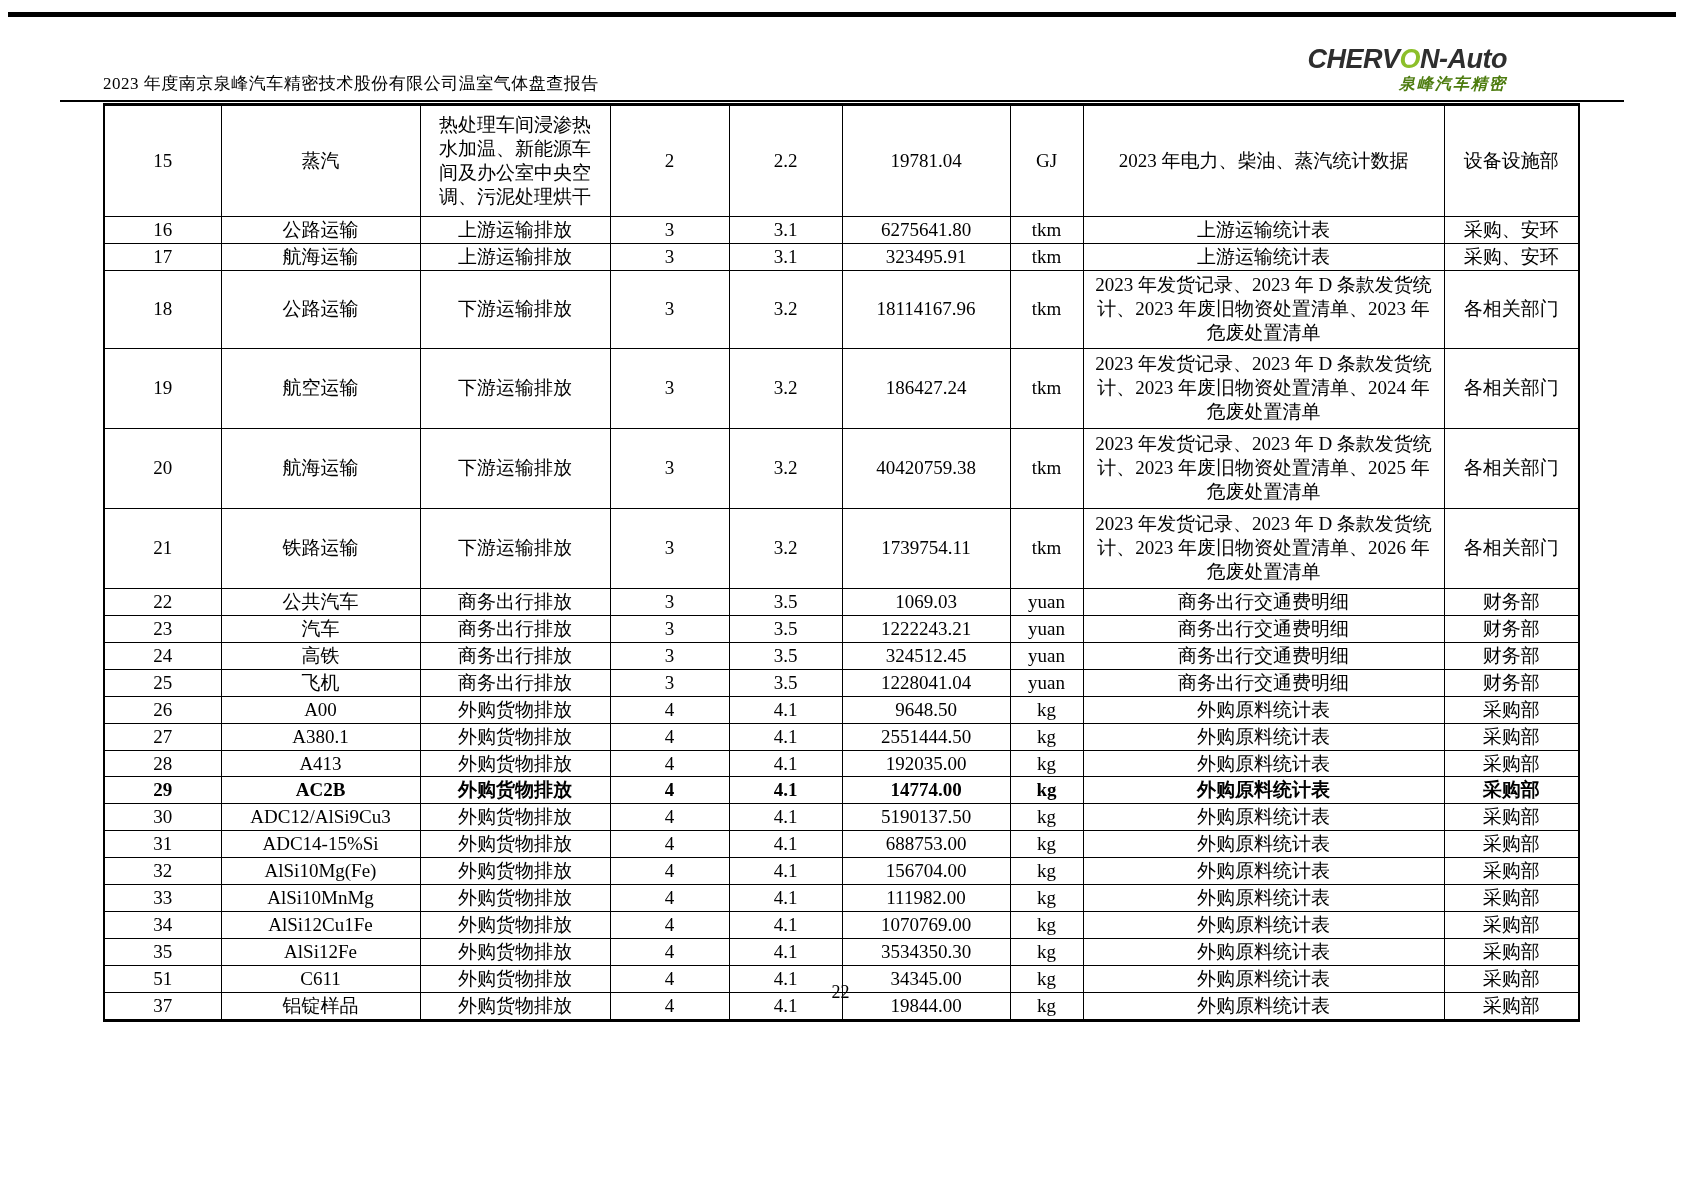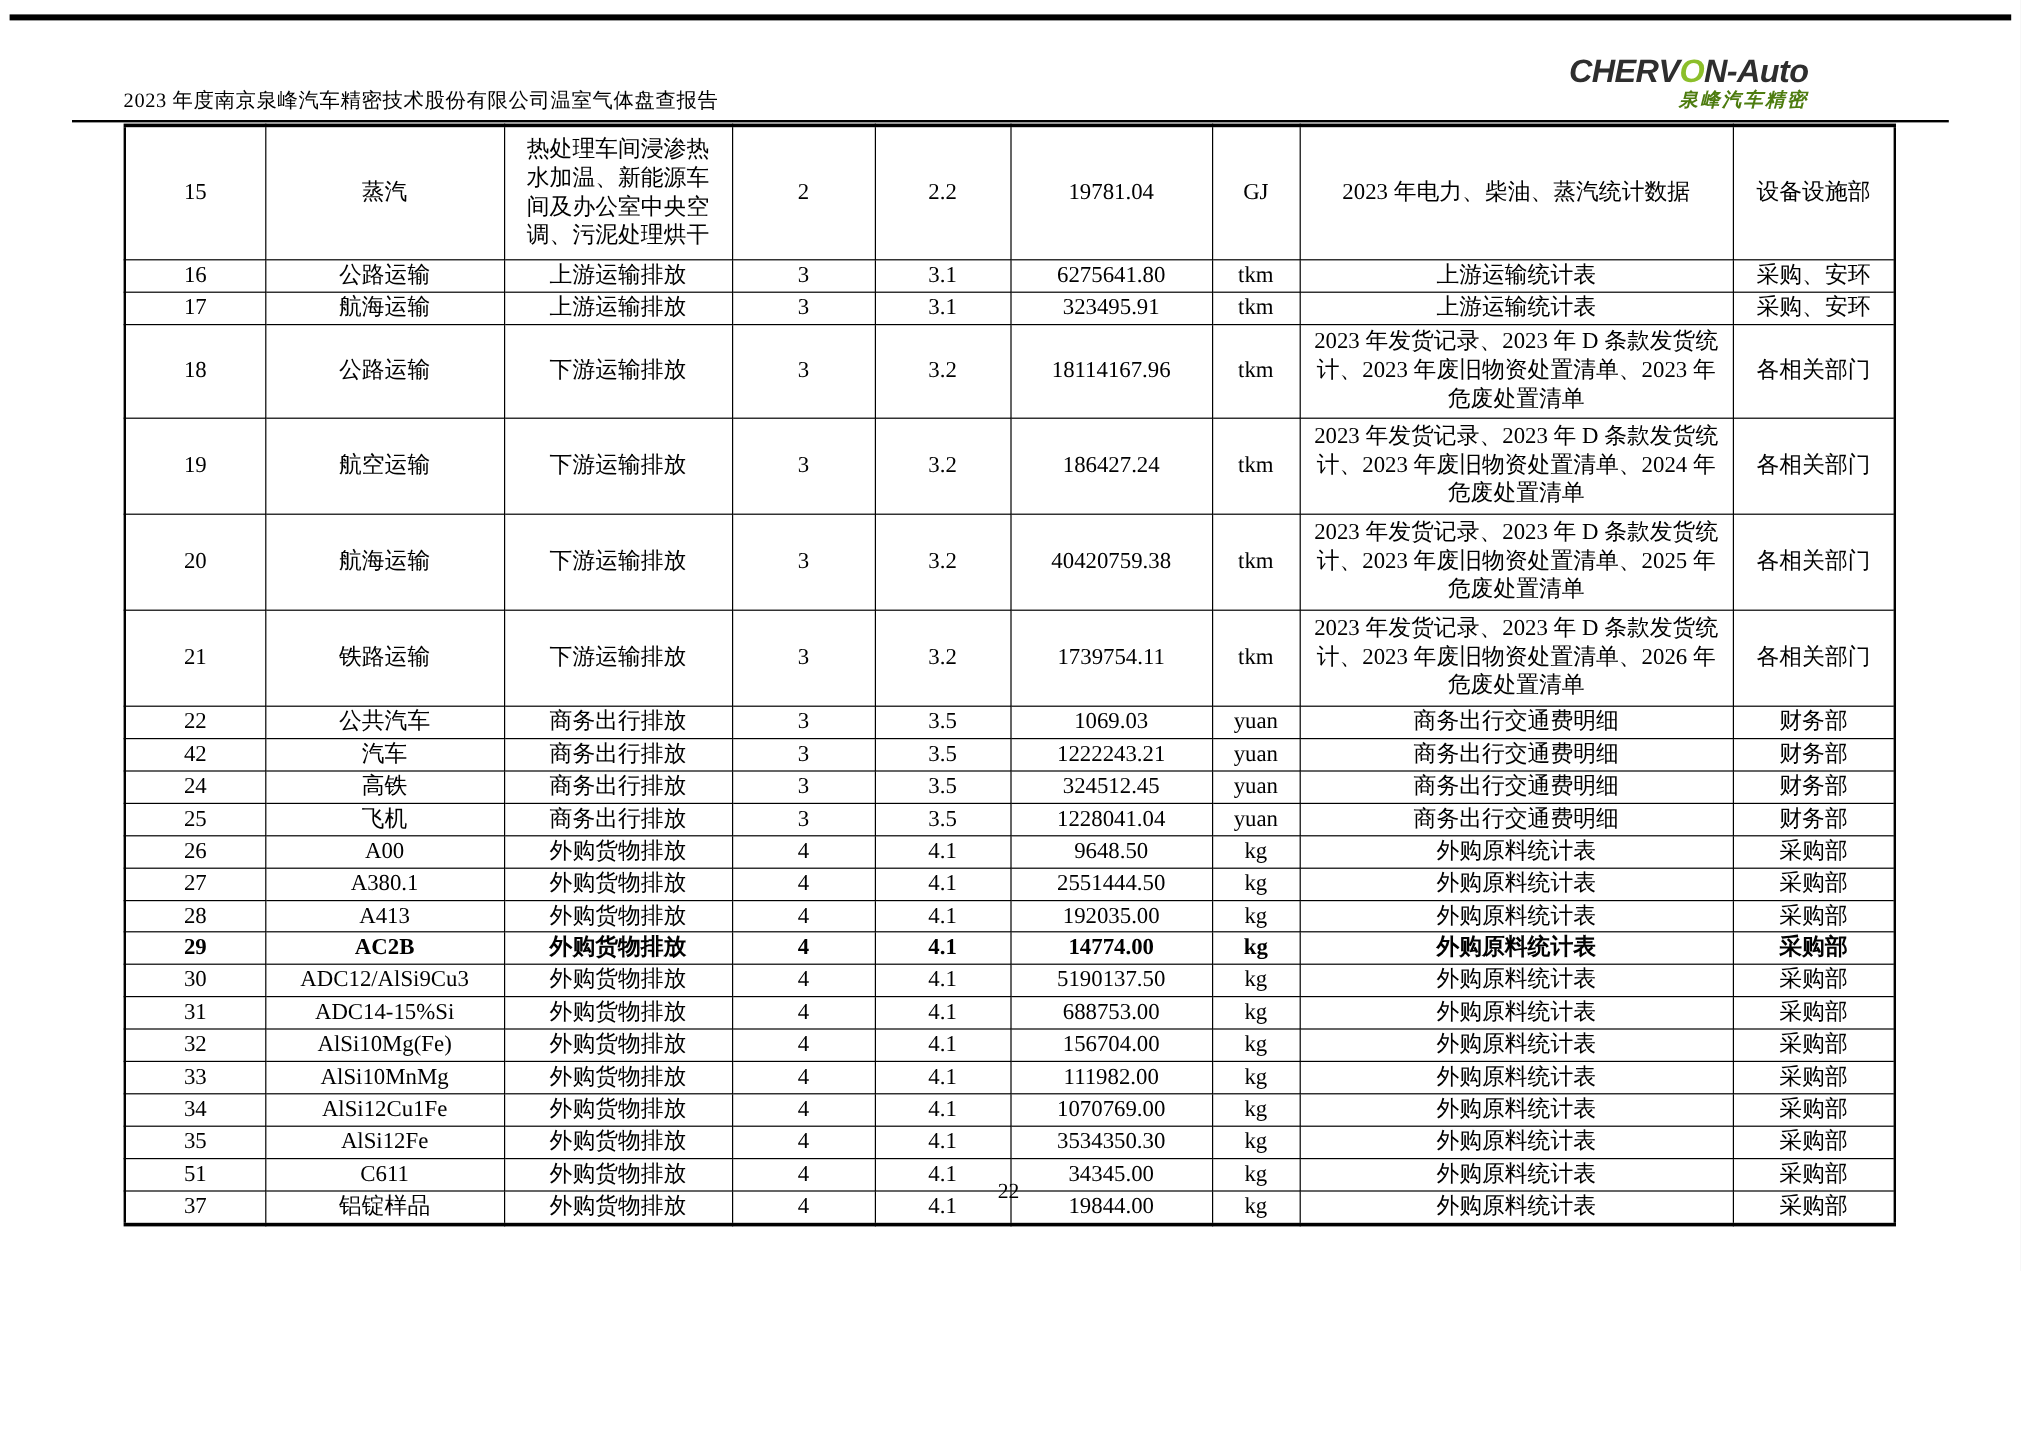--- a/index.html
+++ b/index.html
@@ -174,21 +174,21 @@
       <td class="c-name">公共汽车</td>
       <td class="c-desc">商务出行排放</td>
       <td class="c-scope">3</td>
       <td class="c-cat">3.5</td>
       <td class="c-value">1069.03</td>
       <td class="c-unit">yuan</td>
       <td class="c-source">商务出行交通费明细</td>
       <td class="c-dept">财务部</td>
     </tr>
         <tr style="height: 25px;">
-      <td class="c-no">42</td>
+      <td class="c-no">23</td>
       <td class="c-name">汽车</td>
       <td class="c-desc">商务出行排放</td>
       <td class="c-scope">3</td>
       <td class="c-cat">3.5</td>
       <td class="c-value">1222243.21</td>
       <td class="c-unit">yuan</td>
       <td class="c-source">商务出行交通费明细</td>
       <td class="c-dept">财务部</td>
     </tr>
         <tr style="height: 25px;">

